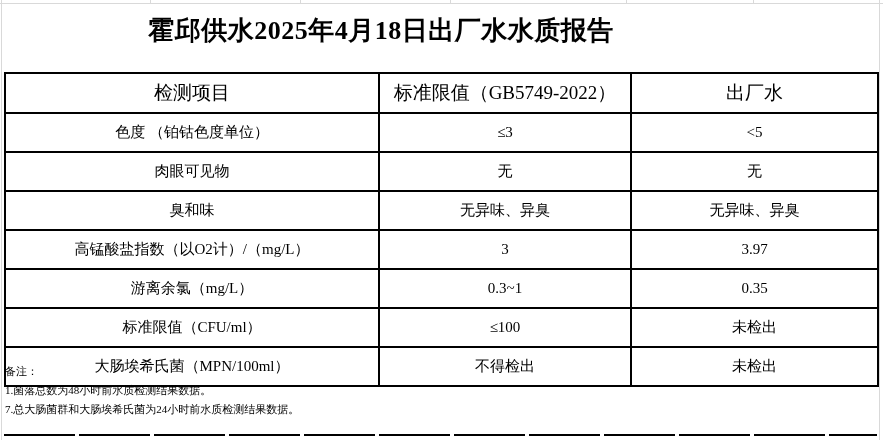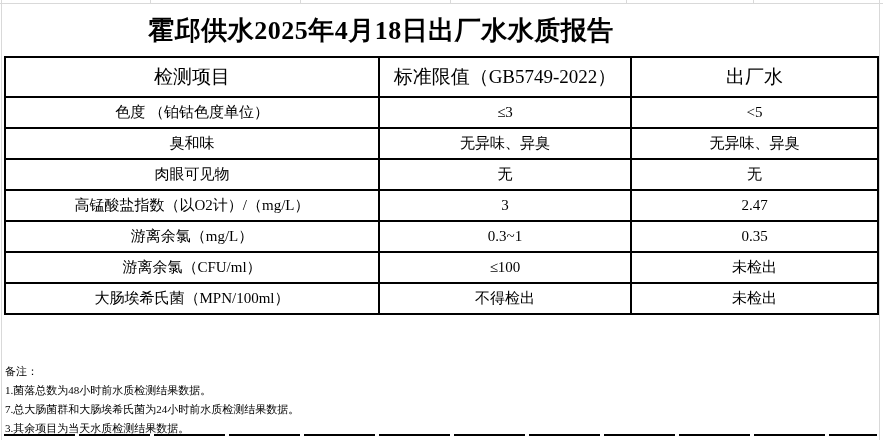--- a/index.html
+++ b/index.html
@@ -34,39 +34,39 @@
   }
   
   .title {
     position: absolute; left: 0; top: 4px; width: 762px; height: 53px;
     display: flex; align-items: center; justify-content: center;
     font-size: 26px; font-weight: bold; letter-spacing: 0.5px;
     white-space: nowrap;
   }
   
   table.report {
-    position: absolute; left: 4px; top: 56px;
+    position: absolute; left: 4px; top: 72px;
     width: 873px;
     border-collapse: collapse;
     table-layout: fixed;
     border-radius: 27px;
   }
   table.report th, table.report td {
     border: 2px solid #000000;
     padding: 0;
     text-align: center;
     vertical-align: middle;
     background: #ffffff;
     overflow: hidden;
     white-space: nowrap;
     font-weight: normal;
   }
   table.report thead tr { height: 40px; }
   table.report thead th { font-size: 19px; }
-  table.report tbody tr { height: 31px; }
+  table.report tbody tr { height: 39px; }
   table.report tbody td { font-size: 15px; }
   
   .notes {
     position: absolute; left: 5px; top: 362px;
     font-size: 11px; line-height: 19px;
     white-space: nowrap;
   }
   
   .bottom-line {
     position: absolute; left: 4px; top: 434px; width: 873px; height: 2px;
@@ -102,52 +102,51 @@
       <th>出厂水</th>
     </tr>
   </thead>
   <tbody>
     <tr>
       <td>色度 （铂钴色度单位）</td>
       <td>≤3</td>
       <td>&lt;5</td>
     </tr>
     <tr>
+      <td>肉眼可见物</td>
+      <td>无</td>
+      <td>无</td>
+    </tr>
+    <tr>
       <td>臭和味</td>
       <td>无异味、异臭</td>
       <td>无异味、异臭</td>
     </tr>
     <tr>
-      <td>肉眼可见物</td>
-      <td>无</td>
-      <td>无</td>
-    </tr>
-    <tr>
       <td>高锰酸盐指数（以O2计）/（mg/L）</td>
       <td>3</td>
-      <td>2.47</td>
+      <td>3.97</td>
     </tr>
     <tr>
       <td>游离余氯（mg/L）</td>
       <td>0.3~1</td>
       <td>0.35</td>
     </tr>
     <tr>
-      <td>游离余氯（CFU/ml）</td>
+      <td>标准限值（CFU/ml）</td>
       <td>≤100</td>
       <td>未检出</td>
     </tr>
     <tr>
       <td>大肠埃希氏菌（MPN/100ml）</td>
       <td>不得检出</td>
       <td>未检出</td>
     </tr>
   </tbody>
 </table>
 
 <div class="notes">
   <div>备注：</div>
   <div>1.菌落总数为48小时前水质检测结果数据。</div>
   <div>7.总大肠菌群和大肠埃希氏菌为24小时前水质检测结果数据。</div>
-  <div>3.其余项目为当天水质检测结果数据。</div>
 </div>
 
 <div class="bottom-line"></div>
 
 </body></html>

